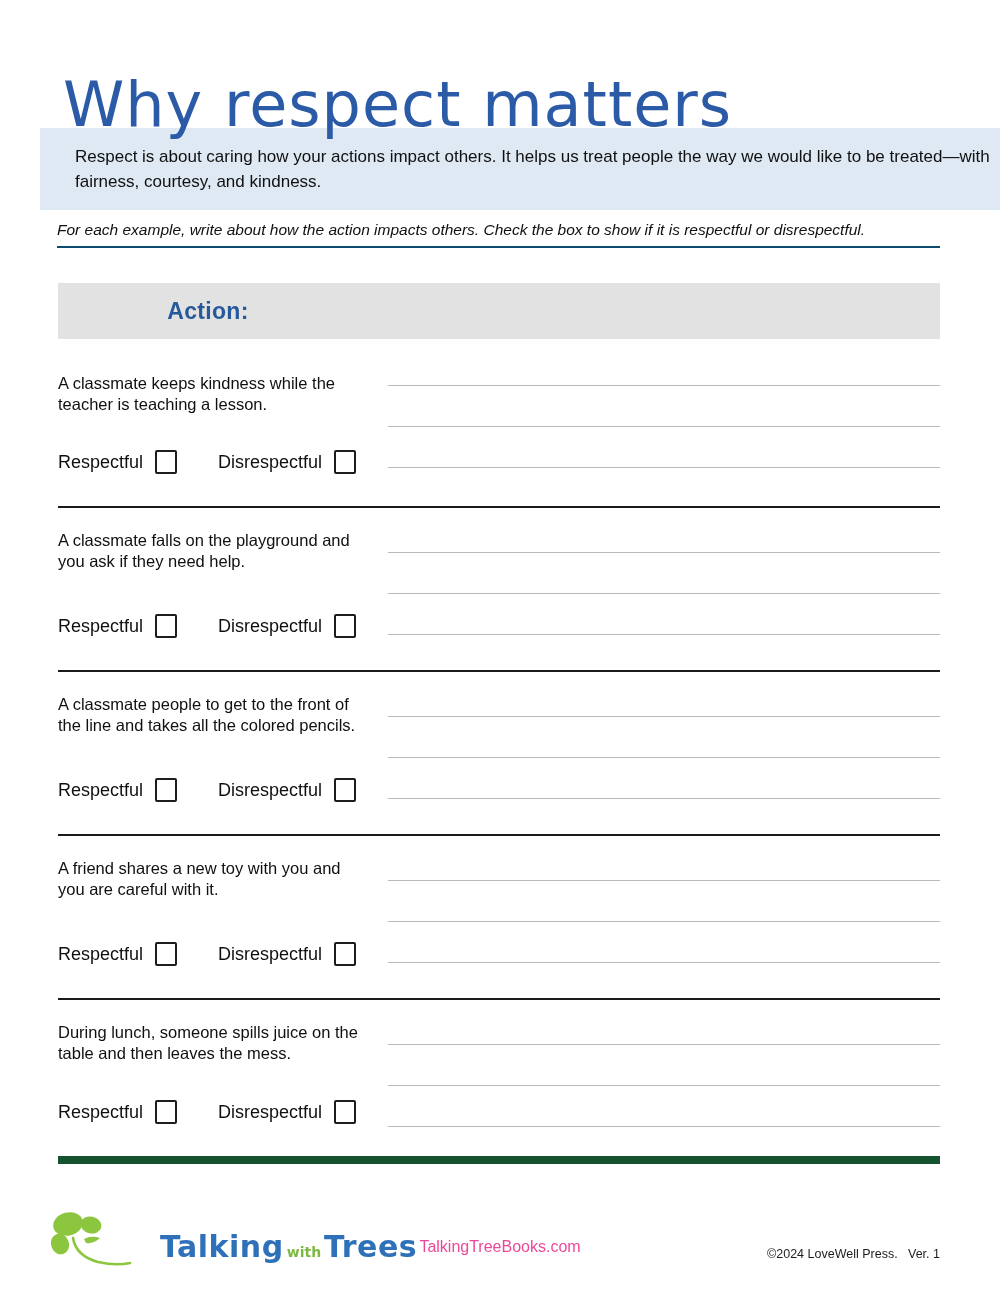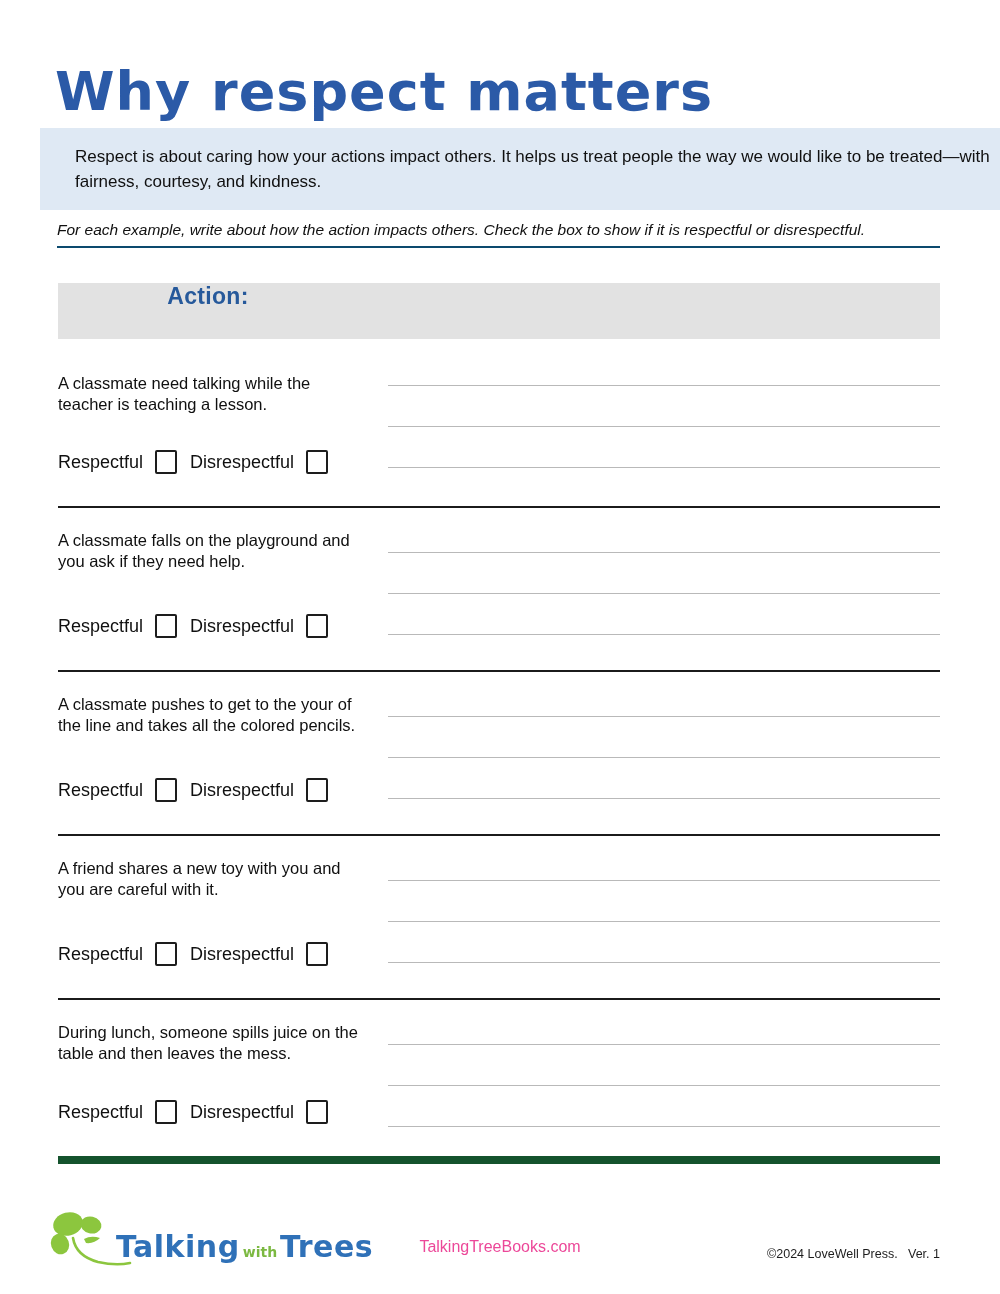--- a/index.html
+++ b/index.html
@@ -11,24 +11,24 @@
     font-family: "Liberation Sans", sans-serif;
     color: #101010;
     overflow: hidden;
   }
 
   
   .title {
     position: absolute;
     left: 55px;
     top: 60px;
-    margin: 0;
+    margin: 8px;
     font-family: "DejaVu Sans", sans-serif;
-    font-weight: bold;
-    font-size: 54px;
+    font-weight: normal;
+    font-size: 62px;
     letter-spacing: 1px;
     color: #2b5aa7;
     z-index: 2;
   }
 
   
   .intro-box {
     position: absolute;
     left: 40px;
     top: 128px;
@@ -62,21 +62,21 @@
 
   
   .table-header {
     position: absolute;
     left: 58px;
     top: 283px;
     width: 882px;
     height: 56px;
     background: #e2e2e2;
     display: flex;
-    align-items: flex-start;
+    align-items: center;
   }
   .th {
     font-weight: bold;
     color: #26599b;
     font-size: 23px;
     text-align: center;
     letter-spacing: 0.3px;
   }
   .th-action { width: 300px; }
   .th-impact { flex: 1; }
@@ -119,41 +119,42 @@
   .checkbox {
     display: inline-block;
     width: 22px;
     height: 24px;
     border: 2px solid #1d1d1d;
     border-radius: 2px;
     margin-left: 12px;
     background: #ffffff;
     box-sizing: border-box;
   }
-  .cb-label-2 { margin-left: 13px; }
+  .cb-label-2 { margin-left: 41px; }
 
   .lines-col {
     position: absolute;
     left: 330px;
     right: 0;
     top: 4px;
   }
   .row.first .lines-col { top: -18px; }
   .writing-line {
     height: 40px;
     border-bottom: 1px solid #b9b9b9;
   }
 
   
   .footer-logo {
     position: absolute;
     left: 46px;
     top: 1208px;
     display: flex;
     align-items: flex-end;
+    gap: 44px;
   }
   .logo-leaves { display: block; }
   .logo-text {
     margin-left: -26px;
     padding-bottom: 10px;
     white-space: nowrap;
     font-family: "DejaVu Sans", sans-serif;
     font-weight: bold;
   }
   .logo-talking, .logo-trees {
@@ -198,21 +199,21 @@
 
   <div class="instruction">For each example, write about how the action impacts others. Check the box to show if it is respectful or disrespectful.</div>
 
   <div class="table-header">
     <div class="th th-action">Action:</div>
   </div>
 
   <div class="rows">
 
     <div class="row first">
-      <p class="action-text">A classmate need talking while the teacher is teaching a lesson.</p>
+      <p class="action-text">A classmate keeps kindness while the teacher is teaching a lesson.</p>
       <div class="check-row">
         <span class="cb-label">Respectful</span>
         <span class="checkbox"></span>
         <span class="cb-label cb-label-2">Disrespectful</span>
         <span class="checkbox"></span>
       </div>
       <div class="lines-col">
         <div class="writing-line"></div>
         <div class="writing-line"></div>
         <div class="writing-line"></div>
@@ -228,21 +229,21 @@
         <span class="checkbox"></span>
       </div>
       <div class="lines-col">
         <div class="writing-line"></div>
         <div class="writing-line"></div>
         <div class="writing-line"></div>
       </div>
     </div>
 
     <div class="row">
-      <p class="action-text">A classmate pushes to get to the your of the line and takes all the colored pencils.</p>
+      <p class="action-text">A classmate people to get to the front of the line and takes all the colored pencils.</p>
       <div class="check-row">
         <span class="cb-label">Respectful</span>
         <span class="checkbox"></span>
         <span class="cb-label cb-label-2">Disrespectful</span>
         <span class="checkbox"></span>
       </div>
       <div class="lines-col">
         <div class="writing-line"></div>
         <div class="writing-line"></div>
         <div class="writing-line"></div>

